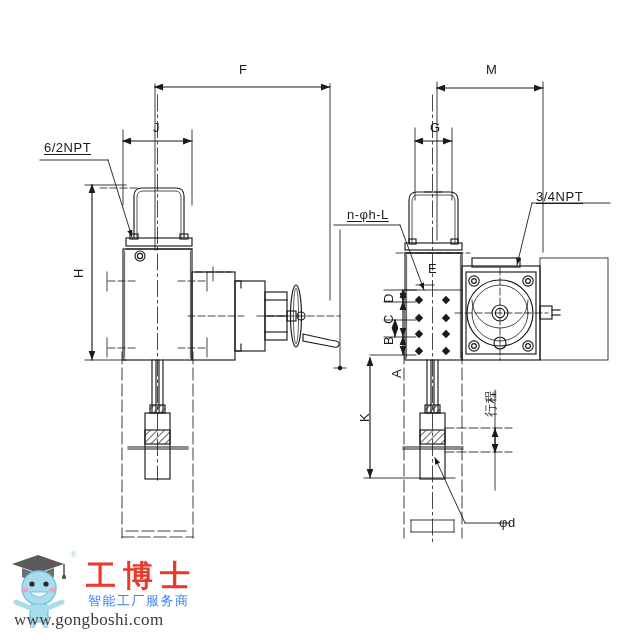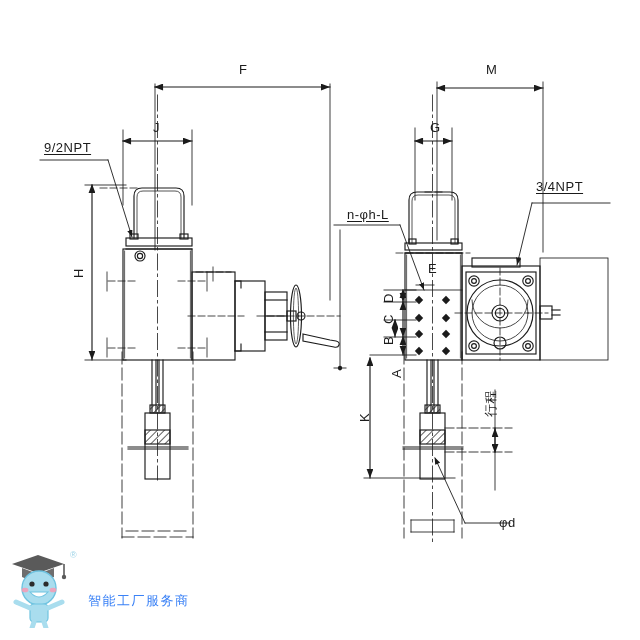--- a/index.html
+++ b/index.html
@@ -305,35 +305,35 @@
         <g stroke-width=".8" stroke-dasharray="7 3">
           <line x1="396" y1="253" x2="470" y2="253"></line>
           <line x1="455" y1="313" x2="548" y2="313"></line>
           <line x1="500" y1="268" x2="500" y2="360"></line>
           <line x1="425" y1="192" x2="442" y2="192"></line>
         </g>
       </g>
     </g>
   </svg>
 
-  <span class="lbl u" style="left:44px;top:141px;">9/2NPT</span>
+  <span class="lbl u" style="left:44px;top:141px;">6/2NPT</span>
 
   <span class="lbl dim" style="left:239px;top:63px;">F</span>
 
   <span class="lbl dim" style="left:153px;top:121px;">J</span>
 
   <span class="lbl dim rot90" style="left:72px;top:278px;">H</span>
 
   <span class="lbl dim" style="left:486px;top:63px;">M</span>
 
   <span class="lbl dim" style="left:430px;top:121px;">G</span>
 
   <span class="lbl u" style="left:336px;top:208px;margin-left:11px;">n-φh-L</span>
 
-  <span class="lbl u" style="left:536px;top:180px;">3/4NPT</span>
+  <span class="lbl u" style="left:536px;top:190px;">3/4NPT</span>
 
   <span class="lbl dim" style="left:428px;top:262px;">E</span>
 
   <span class="lbl dim rot90" style="left:382px;top:303px;">D</span>
   <span class="lbl dim rot90" style="left:382px;top:324px;">C</span>
   <span class="lbl dim rot90" style="left:382px;top:345px;">B</span>
   <span class="lbl dim rot90" style="left:390px;top:378px;">A</span>
 
   <span class="lbl dim rot90" style="left:358px;top:422px;">K</span>
 
@@ -360,16 +360,18 @@
 
         <rect x="22" y="56" width="18" height="18" rx="4" fill="#a9ddee" stroke="#6fc3e0" stroke-width="1.2"></rect>
         <path d="M22,60 L8,54" stroke="#a9ddee" stroke-width="5" stroke-linecap="round"></path>
         <path d="M40,60 L54,54" stroke="#a9ddee" stroke-width="5" stroke-linecap="round"></path>
         <path d="M26,74 L24,80" stroke="#a9ddee" stroke-width="5" stroke-linecap="round"></path>
         <path d="M36,74 L38,80" stroke="#a9ddee" stroke-width="5" stroke-linecap="round"></path>
       </g>
     </svg>
 
     <span class="reg">®</span>
+    <span class="txtcn">工博士</span>
     <span class="sub">智能工厂服务商</span>
+    <span class="url">www.gongboshi.com</span>
   </div>
 
 </div>
 
 </body></html>

